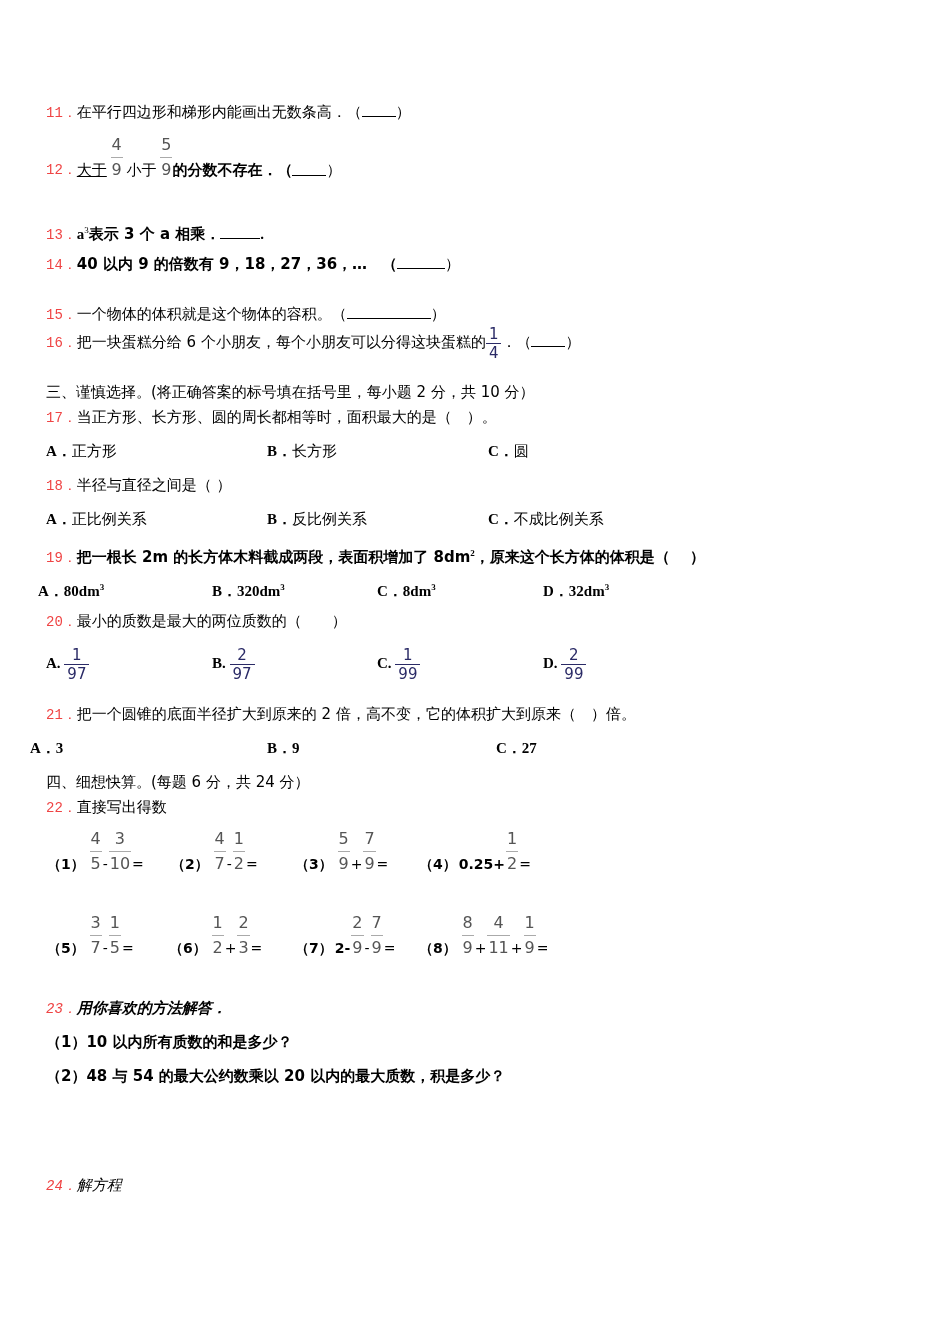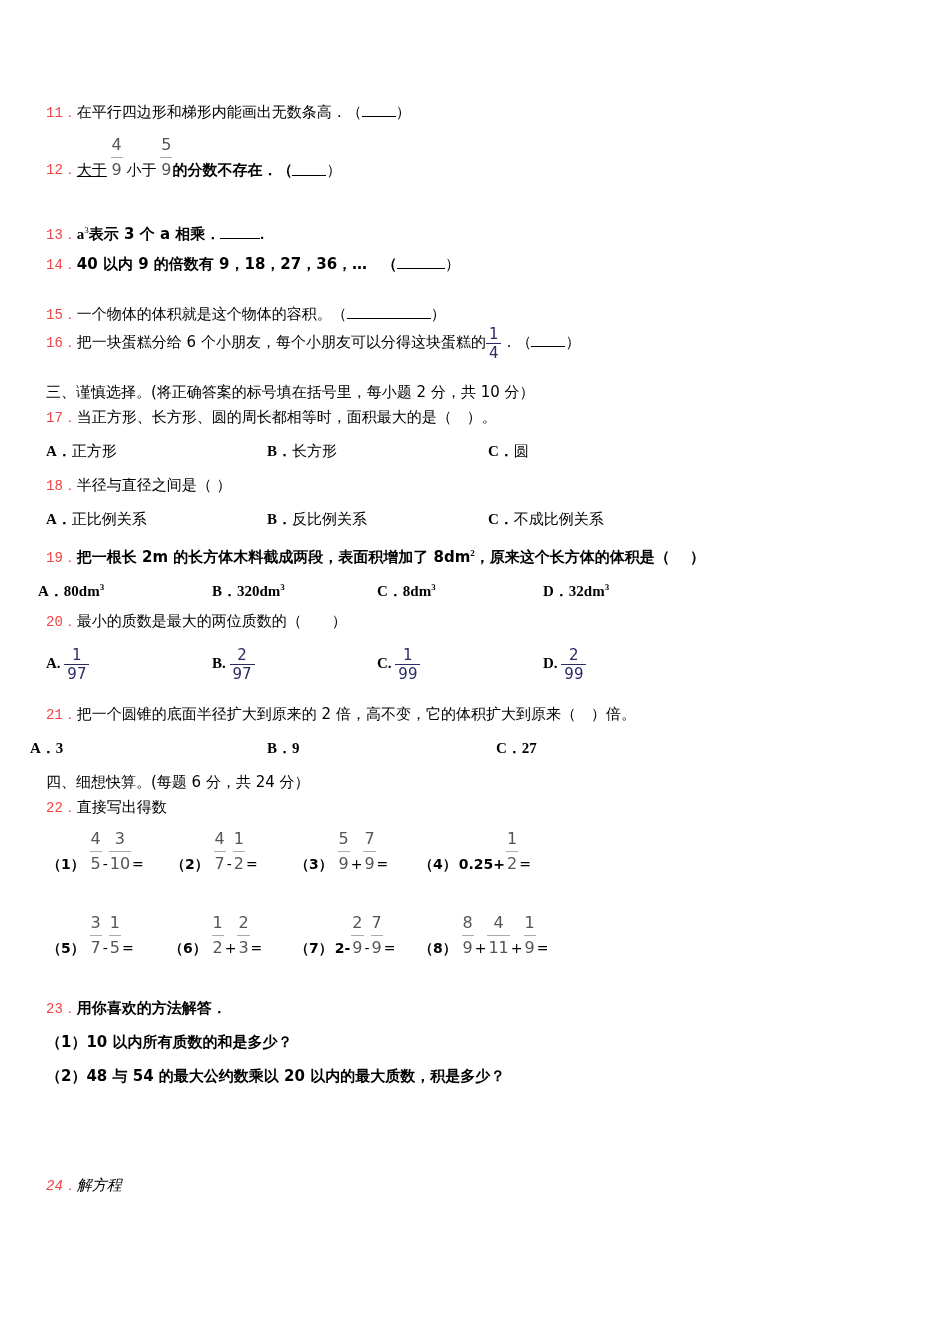--- a/index.html
+++ b/index.html
@@ -141,21 +141,21 @@
   <span class="frac"><span class="n">1</span><span class="bar"></span><span class="d">2</span></span><span class="op">+</span><span class="frac"><span class="n">2</span><span class="bar"></span><span class="d">3</span></span><span class="op">=</span>
 </div>
 <div class="expr" style="top:914px; left:294px;">
   <span class="b cjk op">（7）</span><span class="b op">2-</span><span class="frac"><span class="n">2</span><span class="bar"></span><span class="d">9</span></span><span class="op">-</span><span class="frac"><span class="n">7</span><span class="bar"></span><span class="d">9</span></span><span class="op">=</span>
 </div>
 <div class="expr" style="top:914px; left:418px;">
   <span class="b cjk op">（8）</span>
   <span class="frac"><span class="n">8</span><span class="bar"></span><span class="d">9</span></span><span class="op">+</span><span class="frac"><span class="n">4</span><span class="bar"></span><span class="d">11</span></span><span class="op">+</span><span class="frac"><span class="n">1</span><span class="bar"></span><span class="d">9</span></span><span class="op">=</span>
 </div>
 
-<div class="line" style="top:998px;">
+<div class="line" style="top:998px;font-style:italic;">
   <span class="num">23．</span><span class="cjk b">用你喜欢的方法解答．</span>
 </div>
 <div class="line cjk b" style="top:1032px;">（1）10 以内所有质数的和是多少？</div>
 <div class="line cjk b" style="top:1066px;">（2）48 与 54 的最大公约数乘以 20 以内的最大质数，积是多少？</div>
 
 <div class="line" style="top:1175px;font-style:italic;">
   <span class="num">24．</span><span class="cjk">解方程</span>
 </div>
 
 </body></html>

